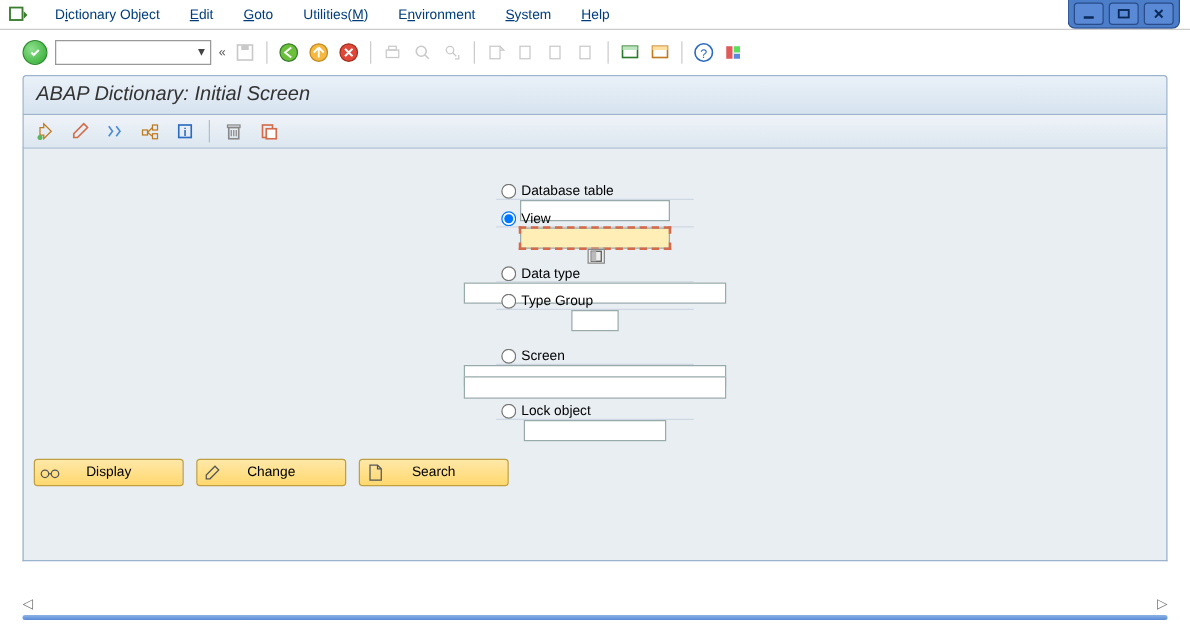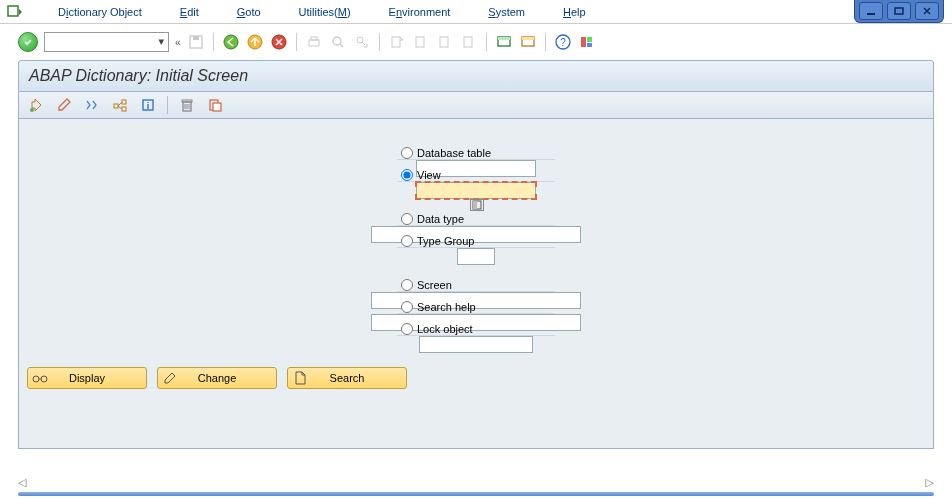--- a/index.html
+++ b/index.html
@@ -1,19 +1,19 @@
 <!DOCTYPE html>
 <html><head>
 <meta charset="utf-8">
 <style>
 * { box-sizing: border-box; margin: 0; padding: 0; }
 body { font-family: Arial, sans-serif; font-size: 11px; background: #fff; width: 952px; height: 500px; overflow: hidden; position: relative; }
 
 
-.menubar { display: flex; align-items: center; height: 24px; background: #fff; border-bottom: 1px solid #ccc; padding-left: 6px; gap: 30px; }
+.menubar { display: flex; align-items: center; height: 24px; background: #fff; border-bottom: 1px solid #ccc; padding-left: 6px; gap: 16px; }
 .menubar .corner-icon { width: 18px; height: 18px; display: flex; align-items: center; justify-content: center; color: #3a7d2e; }
 .menubar .menu-item { color: #003c7a; cursor: default; padding: 2px 4px; }
 .menubar .menu-item .ul { text-decoration: underline; }
 
 
 .window-controls { position: absolute; top: 0; right: 8px; background: #4b7dc8; border: 1px solid #2a4d8a; border-top: none; border-radius: 0 0 6px 6px; padding: 2px 4px; display: flex; gap: 4px; }
 .window-controls .wbtn { width: 24px; height: 18px; background: #5a8ad6; border: 1px solid #2a4d8a; border-radius: 3px; display: flex; align-items: center; justify-content: center; color: #0a2a5a; font-weight: bold; }
 
 
 .toolbar-wrap { padding: 8px 18px 4px 18px; background: #fff; }
@@ -304,24 +304,20 @@
 
   <div class="group">
     <div class="row">
       <label>
           <input type="radio" name="obj" style="">
           <span>Screen</span>
         </label>
       <input class="txt w2" value="" style="">
     </div>
     <div class="row">
-      <label>
-          <input type="radio" name="obj" style="">
-          <span>Search help</span>
-        </label>
       <input class="txt w2" value="" style="">
     </div>
     <div class="row">
       <label>
           <input type="radio" name="obj" style="">
           <span>Lock object</span>
         </label>
       <input class="txt w4" value="" style="">
     </div>
   </div>

